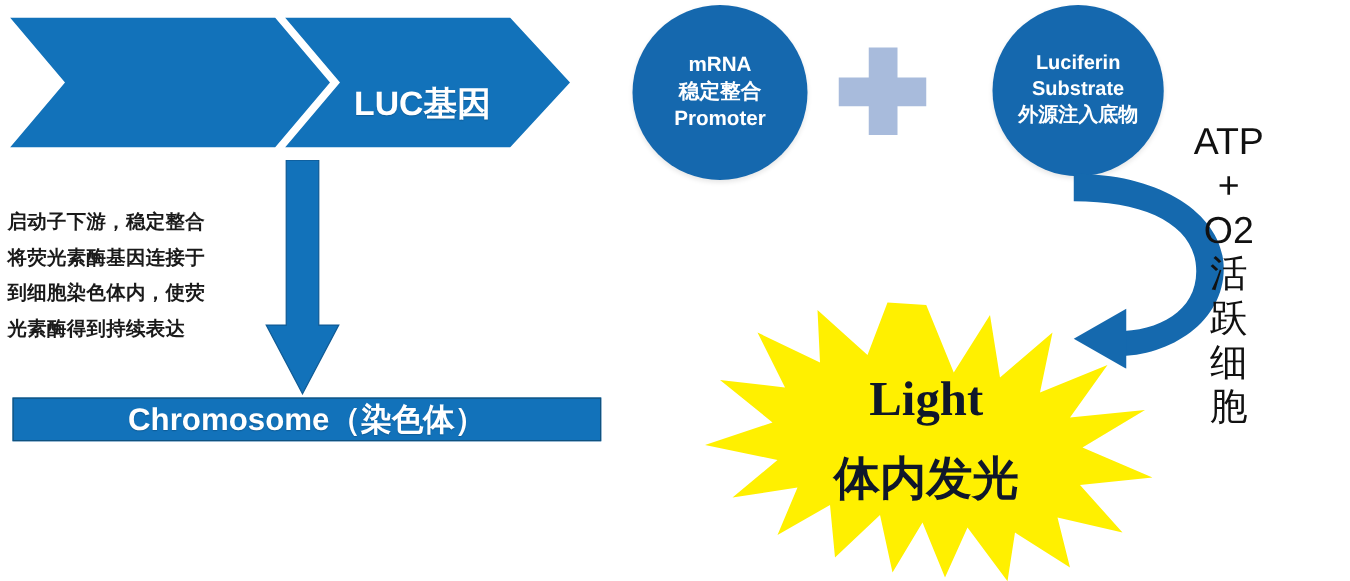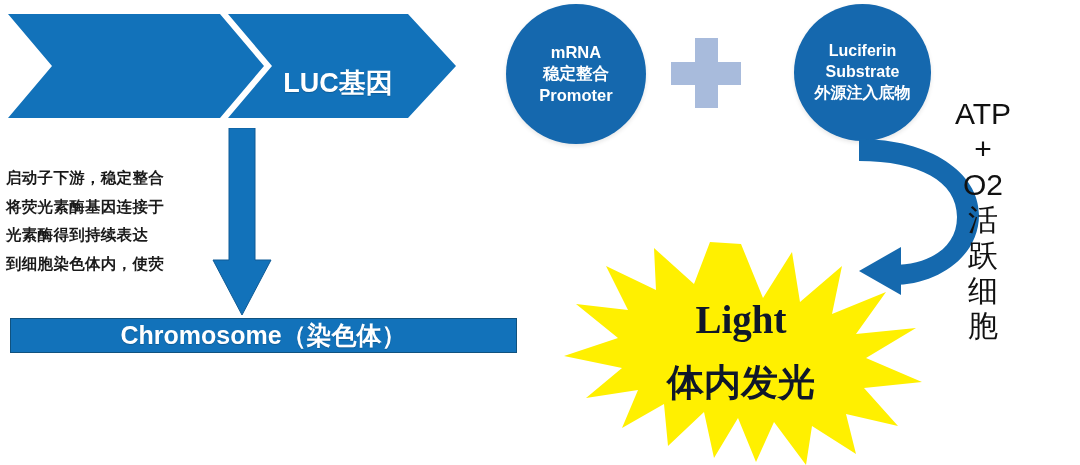--- a/index.html
+++ b/index.html
@@ -72,21 +72,21 @@
     top: 128px;
     width: 60px;
     height: 188px;
   }
 
   
   .chromosome-bar {
     position: absolute;
     left: 10px;
     top: 318px;
-    width: 507px;
+    width: 471px;
     height: 35px;
     background: #1272BA;
     border: 1px solid #10527f;
     box-sizing: border-box;
     display: flex;
     align-items: center;
     justify-content: center;
   }
   .chromosome-bar .txt {
     color: #ffffff;
@@ -201,22 +201,22 @@
       <polygon points="0,0 212,0 256,52 212,104 0,104 44,52" fill="#1272BA"></polygon>
 
       <polygon points="220,0 400,0 448,52 400,104 220,104 264,52" fill="#1272BA"></polygon>
     </svg>
     <div class="chev-label luc">LUC基因</div>
   </div>
 
   <div class="desc-text">
     <div>启动子下游，稳定整合</div>
     <div>将荧光素酶基因连接于</div>
+    <div>到细胞染色体内，使荧</div>
     <div>光素酶得到持续表达</div>
-    <div>到细胞染色体内，使荧</div>
   </div>
 
   <div class="down-arrow">
     <svg width="60" height="188" viewBox="0 0 60 188">
       <polygon points="17,0 43,0 43,132 59,132 30,187 1,132 17,132" fill="#1272BA" stroke="#0f5b96" stroke-width="1"></polygon>
     </svg>
   </div>
 
   <div class="chromosome-bar">
     <span class="txt">Chromosome（染色体）</span>

